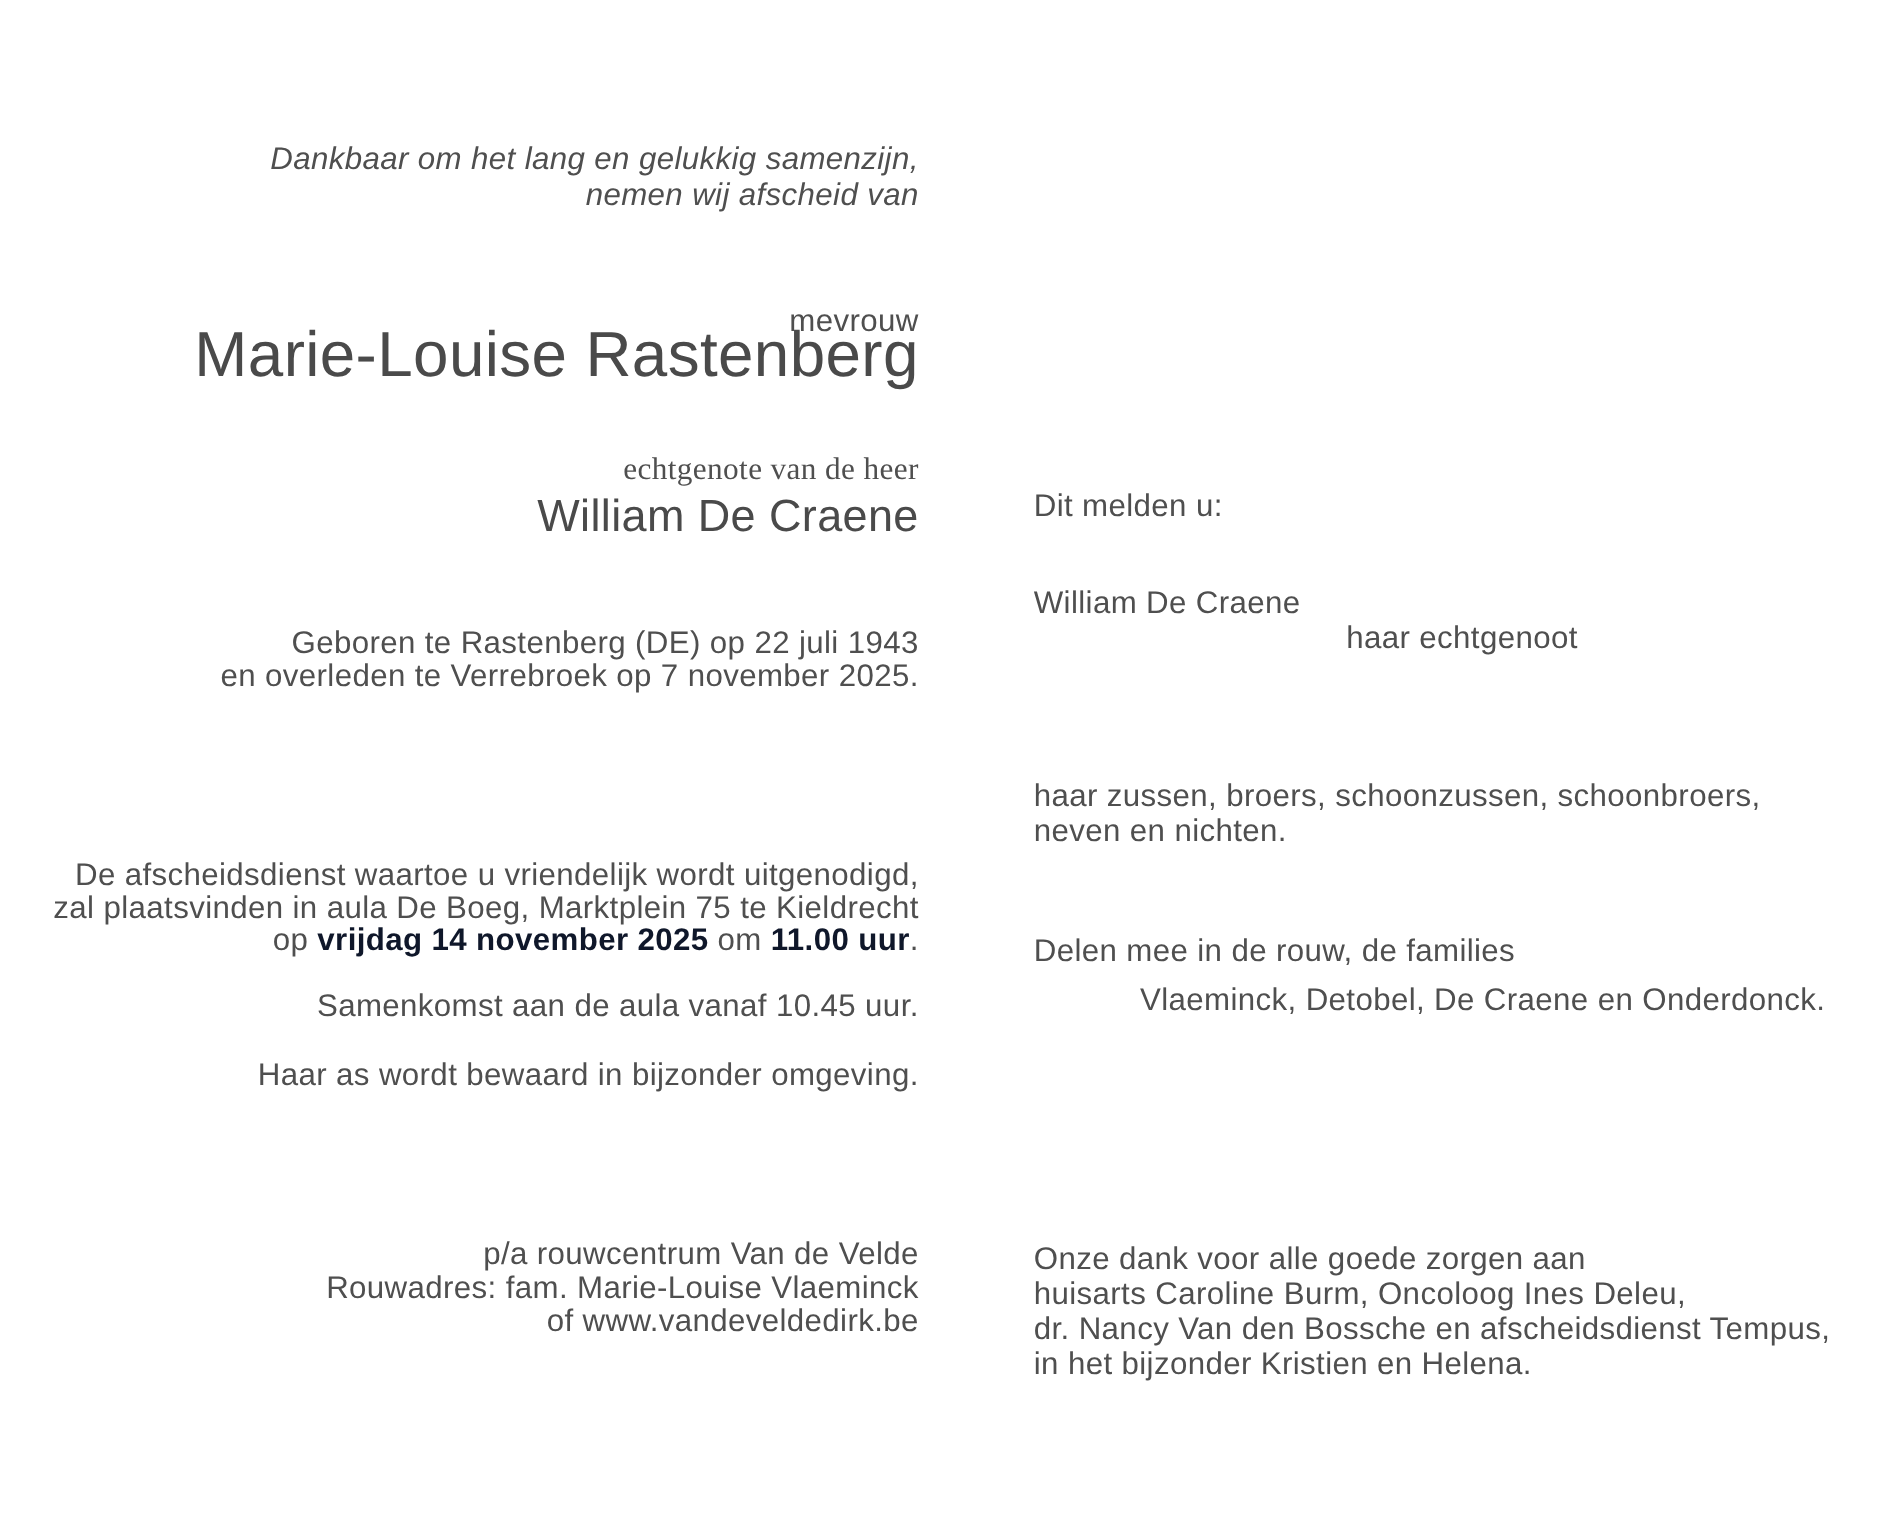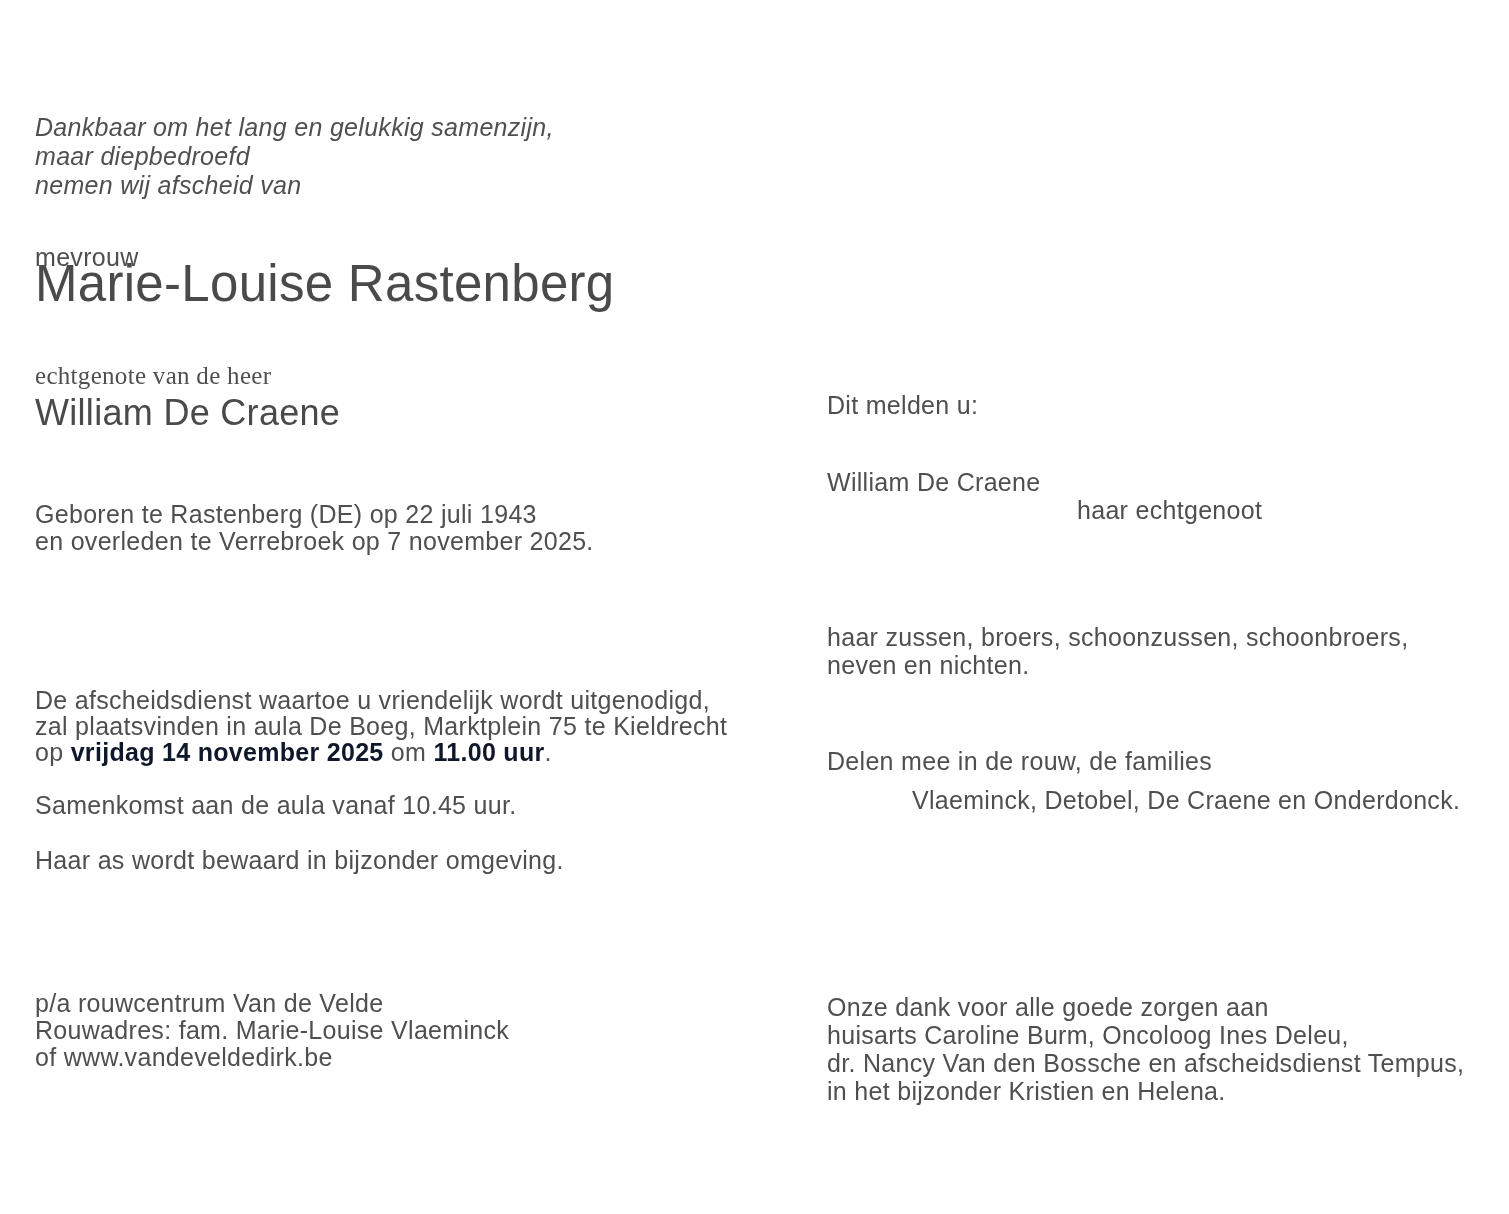--- a/index.html
+++ b/index.html
@@ -19,21 +19,21 @@
     letter-spacing: 0.3px;
   }
   .block {
     position: absolute;
     line-height: 27px;
   }
   
   .left {
     left: 35px;
     width: 700px;
-    text-align: left;
+    text-align: right;
   }
   #intro        { top: 113px; font-style: italic; line-height: 29px; }
   #mevrouw      { top: 244px; }
   #deceased     { top: 256px; font-size: 51px; line-height: 56px; color: #4a4a4a; }
   #echtgenote   { top: 362px; font-family: Liberation Serif, serif; }
   #spouse       { top: 392px; font-size: 36px; line-height: 42px; color: #4a4a4a; }
   #dates        { top: 501px; }
   #service      { top: 687px; line-height: 26px; }
   #gathering    { top: 792px; }
   #ashes        { top: 847px; }
@@ -54,21 +54,20 @@
 
   strong { font-weight: bold; color: #0f172a; }
 </style>
 </head>
 <body>
 
 <div class="page">
 
   <div class="block left" id="intro">
     <div>Dankbaar om het lang en gelukkig samenzijn,</div>
-    <div>maar diepbedroefd</div>
     <div>nemen wij afscheid van</div>
   </div>
 
   <div class="block left" id="mevrouw">mevrouw</div>
 
   <div class="block left" id="deceased">Marie-Louise Rastenberg</div>
 
   <div class="block left" id="echtgenote">echtgenote van de heer</div>
 
   <div class="block left" id="spouse">William De Craene</div>

